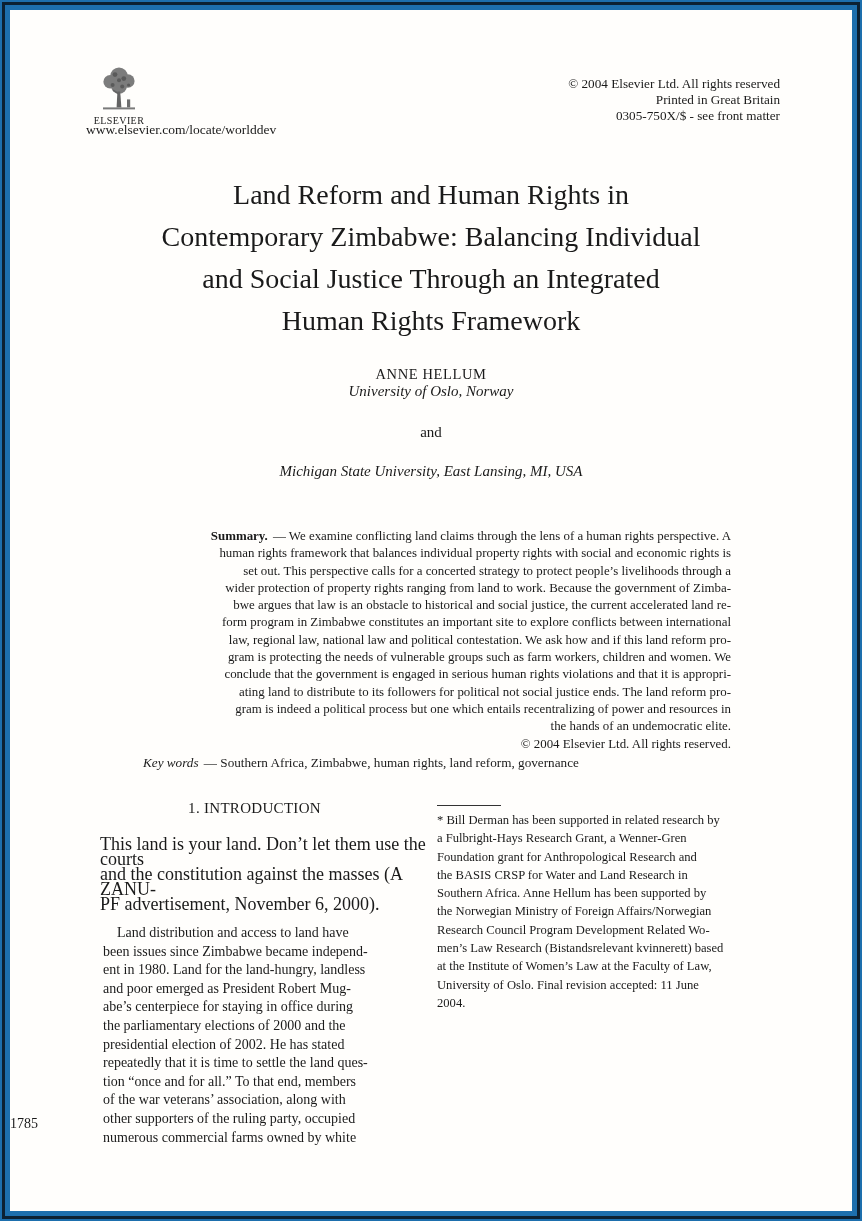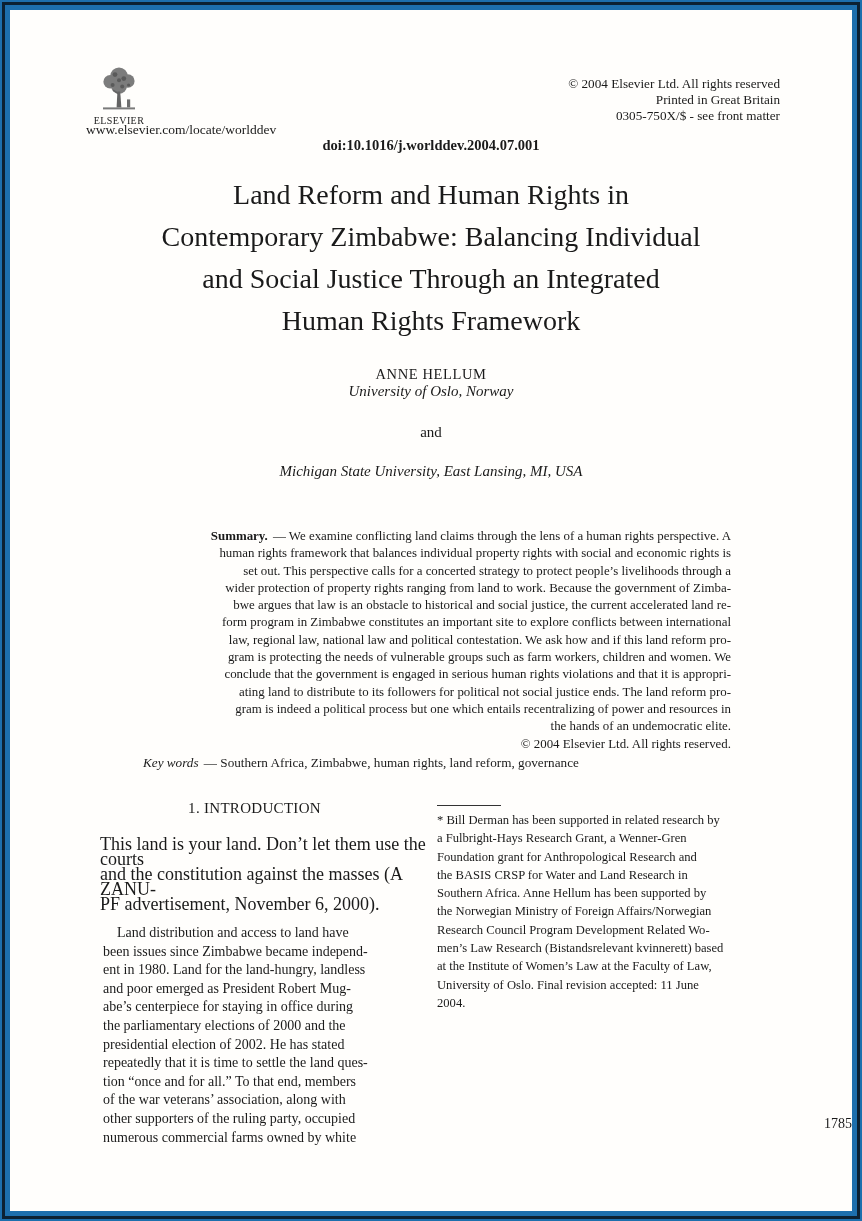--- a/index.html
+++ b/index.html
@@ -46,21 +46,21 @@
                    margin:0; letter-spacing:0.3px; }
   .epigraph { margin:20px -6px 0 12px; font-size:18px; line-height:15px; }
   .body-par { margin:12px 0 0 15px; font-size:14px; line-height:18.6px; }
   .indent { text-indent:14px; }
   .right-par { margin:0; font-size:14.3px; line-height:21.6px; }
   .footnote { margin-top:12px; }
   .footnote-rule { width:64px; border:0; border-top:1.5px solid #333; margin:0 0 5px 0; }
   .footnote-text { margin:0; font-size:12.6px; line-height:18.3px; }
 
   .page-number { position:absolute; left:0; top:1106px; width:100%;
-                 text-align:right; font-size:14px; }
+                 text-align:left; font-size:14px; }
 </style>
 </head>
 <body>
 
 <div class="frame1">
 <div class="frame2">
 <div class="frame3">
 <div class="page">
 
   <div class="logo">
@@ -87,21 +87,20 @@
     <div class="publisher">ELSEVIER</div>
   </div>
   <div class="site-url">www.elsevier.com/locate/worlddev</div>
 
   <div class="mast-right">
     <div>© 2004 Elsevier Ltd. All rights reserved</div>
     <div>Printed in Great Britain</div>
     <div>0305-750X/$ - see front matter</div>
   </div>
 
-  <div class="doi">doi:10.1016/j.worlddev.2004.07.001</div>
 
   <h1 class="title lines">Land Reform and Human Rights in
 Contemporary Zimbabwe: Balancing Individual
 and Social Justice Through an Integrated
 Human Rights Framework</h1>
 
   <div class="authors">
     <div class="author-name"><span>ANNE HELLUM</span></div>
     <div class="author-affil">University of Oslo, Norway</div>
     <div class="connector">and</div>

